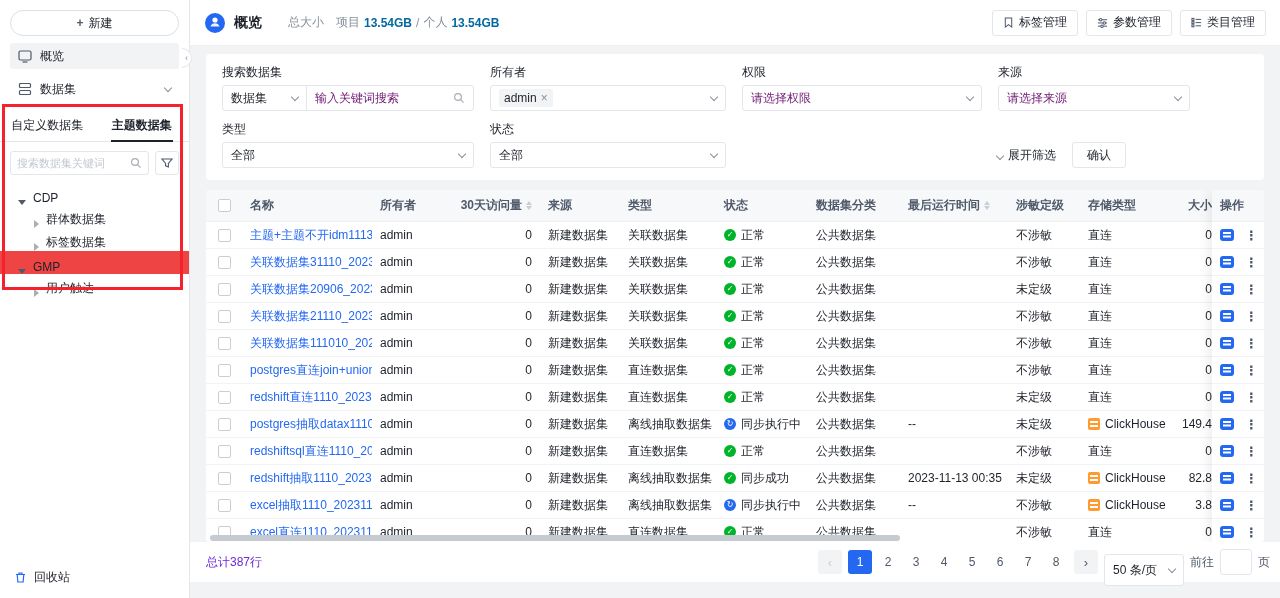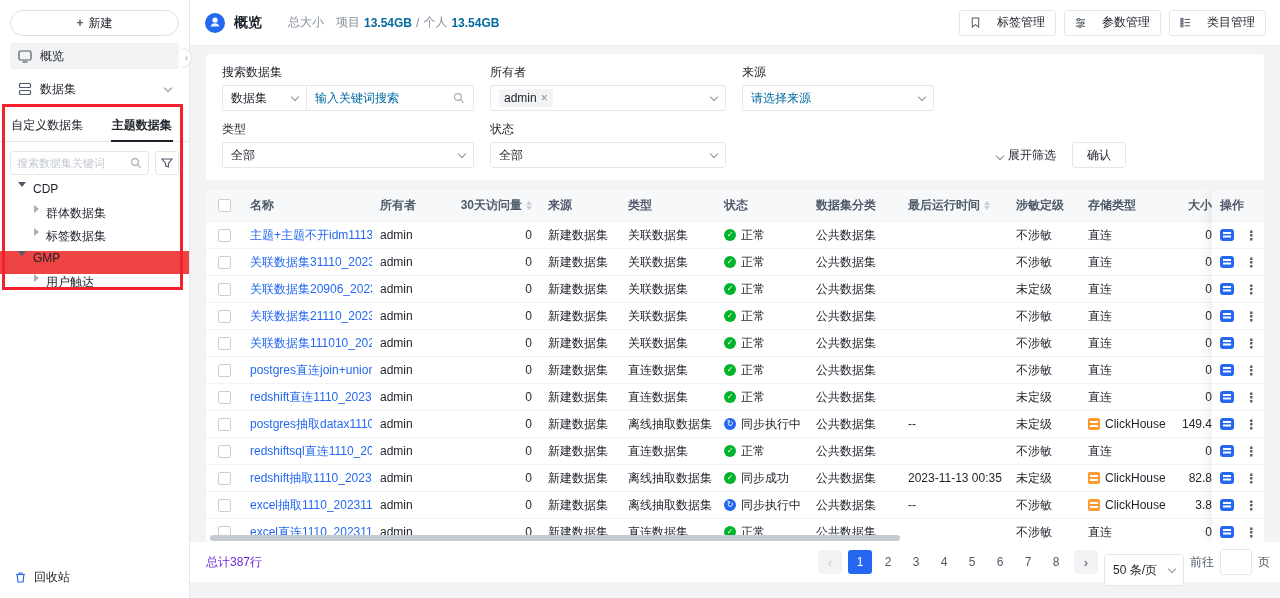--- a/index.html
+++ b/index.html
@@ -17,51 +17,51 @@
   .side-item .grow{flex:1;}
   .side-tabs{display:flex;margin-top:8px;border-bottom:1px solid #e5e6eb;}
   .s-tab{flex:1;text-align:center;padding:7px 0 7px;color:#1d2129;cursor:pointer;position:relative;}
   .s-tab.active{font-weight:bold;}
   .s-tab.active::after{content:"";position:absolute;left:16px;right:16px;bottom:-1px;height:2px;background:#1d2129;}
   .side-search{display:flex;gap:6px;margin:9px 10px 0;}
   .side-input{flex:1;height:24px;border:1px solid #e5e6eb;border-radius:3px;display:flex;align-items:center;padding:0 6px;background:#fff;}
   .side-input .ph{color:#c2c7d0;font-size:11px;flex:1;overflow:hidden;white-space:nowrap;}
   .icon-btn{width:24px;height:24px;border:1px solid #e5e6eb;border-radius:3px;display:flex;align-items:center;justify-content:center;background:#fff;cursor:pointer;}
   .tree{margin-top:7px;}
-  .tree-row{height:23px;display:flex;align-items:flex-start;cursor:pointer;}
+  .tree-row{height:23px;display:flex;align-items:flex-end;cursor:pointer;}
   .tree-row.lvl0{padding-left:18px;}
   .tree-row.lvl1{padding-left:34px;}
   .tree-row.sel{background:#ef4444;}
   .tri{width:0;height:0;margin-right:7px;border-style:solid;}
   .tree-row.open .tri{border-width:5px 4px 0 4px;border-color:#4e5969 transparent transparent transparent;}
   .tree-row:not(.open) .tri{border-width:4px 0 4px 5px;border-color:transparent transparent transparent #a9aeb8;}
   .recycle{position:absolute;left:14px;bottom:12px;display:flex;align-items:center;gap:7px;cursor:pointer;}
   .annotation{position:absolute;left:2px;top:104px;width:181px;height:186px;border:3px solid #f5222d;pointer-events:none;z-index:20;}
   .collapse-handle{position:absolute;left:182px;top:48px;width:10px;height:20px;background:#fff;border:1px solid #e5e6eb;
     border-left:none;border-radius:0 10px 10px 0;display:flex;align-items:center;justify-content:center;
     color:#86909c;font-size:9px;z-index:6;cursor:pointer;}
 
   
   .main{flex:1;display:flex;flex-direction:column;min-width:0;}
   .topbar{height:46px;background:#fff;border-bottom:1px solid #eef0f2;display:flex;align-items:center;padding:0 14px;flex:0 0 46px;}
   .tb-title{font-size:14px;font-weight:bold;margin-left:8px;}
   .tb-size{margin-left:26px;color:#86909c;display:flex;align-items:center;gap:4px;}
   .tb-size b{color:#0369a1;}
   .tb-actions{margin-left:auto;display:flex;gap:8px;}
-  .tb-btn{height:26px;border:1px solid #e5e6eb;border-radius:3px;background:#fff;display:flex;align-items:center;gap:16px;padding:0 10px;cursor:pointer;color:#1d2129;}
+  .tb-btn{height:26px;border:1px solid #e5e6eb;border-radius:3px;background:#fff;display:flex;align-items:center;gap:5px;padding:0 10px;cursor:pointer;color:#1d2129;}
 
   
   .content{flex:1;padding:8px 16px 16px;display:flex;flex-direction:column;min-height:0;}
   .filter-card{background:#fff;border-radius:4px;padding:10px 16px 12px;flex:0 0 auto;}
   .f-row{display:flex;align-items:flex-end;}
   .f-row + .f-row{margin-top:10px;}
   .f-item{margin-right:16px;}
   .f-label{margin-bottom:4px;color:#1d2129;}
   .control{height:26px;border:1px solid #e5e6eb;border-radius:3px;background:#fff;display:flex;align-items:center;padding:0 8px;cursor:pointer;}
-  .control .ph{color:#0369a1;}
+  .control .ph{color:#701a75;}
   .chev{width:6px;height:6px;border-right:1px solid #86909c;border-bottom:1px solid #86909c;transform:rotate(45deg);margin-left:auto;margin-top:-3px;flex:0 0 6px;}
   .w-search{width:252px;padding:0;}
   .w-owner{width:236px;}
   .w-perm{width:240px;}
   .w-src{width:192px;}
   .w-type{width:252px;}
   .w-status{width:236px;}
   .combo-select{width:84px;height:100%;display:flex;align-items:center;padding:0 8px;border-right:1px solid #e5e6eb;}
   .combo-input{flex:1;display:flex;align-items:center;padding:0 8px;height:100%;}
   .combo-input .ph{flex:1;}
@@ -303,20 +303,27 @@
           <div class="f-item">
             <div class="f-label">所有者</div>
             <div class="control w-owner">
               <span class="chip">
                 <span>admin</span>
                 <span class="x">×</span>
               </span>
               <span class="chev"></span>
             </div>
           </div>
+          <div class="f-item">
+            <div class="f-label">权限</div>
+            <div class="control w-perm">
+              <span class="ph">请选择权限</span>
+              <span class="chev"></span>
+            </div>
+          </div>
           <div class="f-item" style="margin-right:0;">
             <div class="f-label">来源</div>
             <div class="control w-src">
               <span class="ph">请选择来源</span>
               <span class="chev"></span>
             </div>
           </div>
         </div>
         <div class="f-row">
           <div class="f-item">

